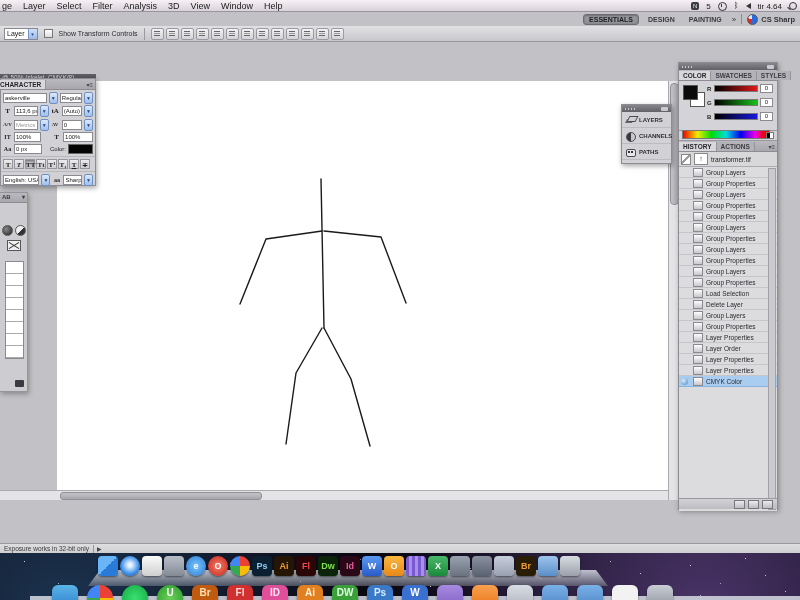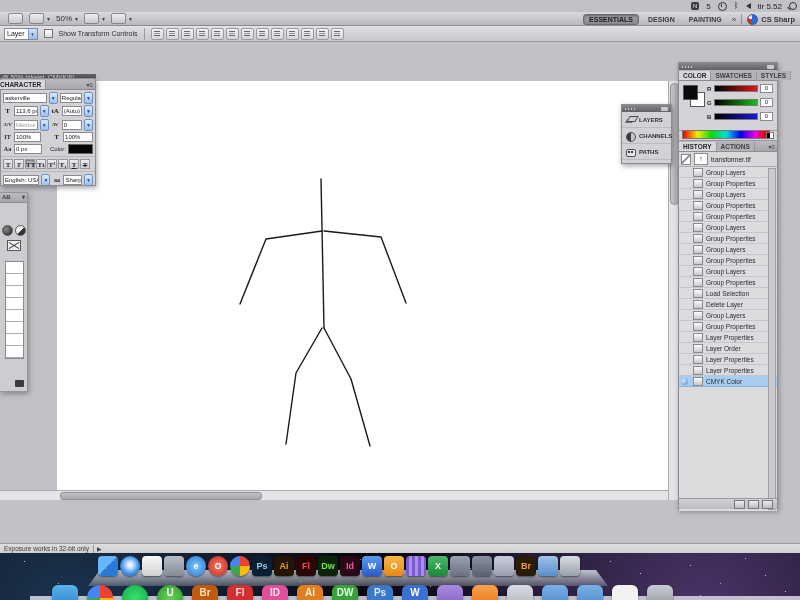--- a/index.html
+++ b/index.html
@@ -164,41 +164,44 @@
     font-size:10px;font-weight:bold;padding-top:2px;box-sizing:border-box;box-shadow:0 1px 2px rgba(0,0,0,.5);}
   .dicon2.circle{border-radius:50%;}
 
   svg.fig{left:0;top:0;width:800px;height:600px;pointer-events:none;}
 </style>
 </head>
 <body>
 
 <div id="screen">
 
+  <div class="abs menubar">
+    <span style="display:flex;gap:11px;">
+
+    <span class="mi">ge</span>
+        <span class="mi">Layer</span>
+        <span class="mi">Select</span>
+        <span class="mi">Filter</span>
+        <span class="mi">Analysis</span>
+        <span class="mi">3D</span>
+        <span class="mi">View</span>
+        <span class="mi">Window</span>
+        <span class="mi">Help</span>
+      </span>
+  </div>
   <div class="mb-right">
     <span class="kb-box">N</span>
     <span>5</span>
     <span class="clock-ic"></span>
     <span class="bt-ic">ᛒ</span>
     <span class="vol-ic"></span>
-    <span>tir 5.52</span>
+    <span>tir 4.64</span>
     <span class="mag-ic"></span>
   </div>
 
-  <div class="abs appbar">
-    <span class="ab-ic"></span>
-    <span class="ab-ic"></span>
-      <span class="ab-car">▾</span>
-    <span class="ab-zoom">50%</span>
-      <span class="ab-car">▾</span>
-    <span class="ab-ic"></span>
-      <span class="ab-car">▾</span>
-    <span class="ab-ic"></span>
-      <span class="ab-car">▾</span>
-  </div>
   <div class="ab-right">
     <span style="display:flex;gap:4px;align-items:center;">
 
     <span class="ws-btn active">ESSENTIALS</span>
         <span class="ws-btn">DESIGN</span>
         <span class="ws-btn">PAINTING</span>
       </span>
     <span class="ws-more">»</span>
     <span style="width:1px;height:10px;background:#8e8e94;"></span>
     <span class="cslive">

